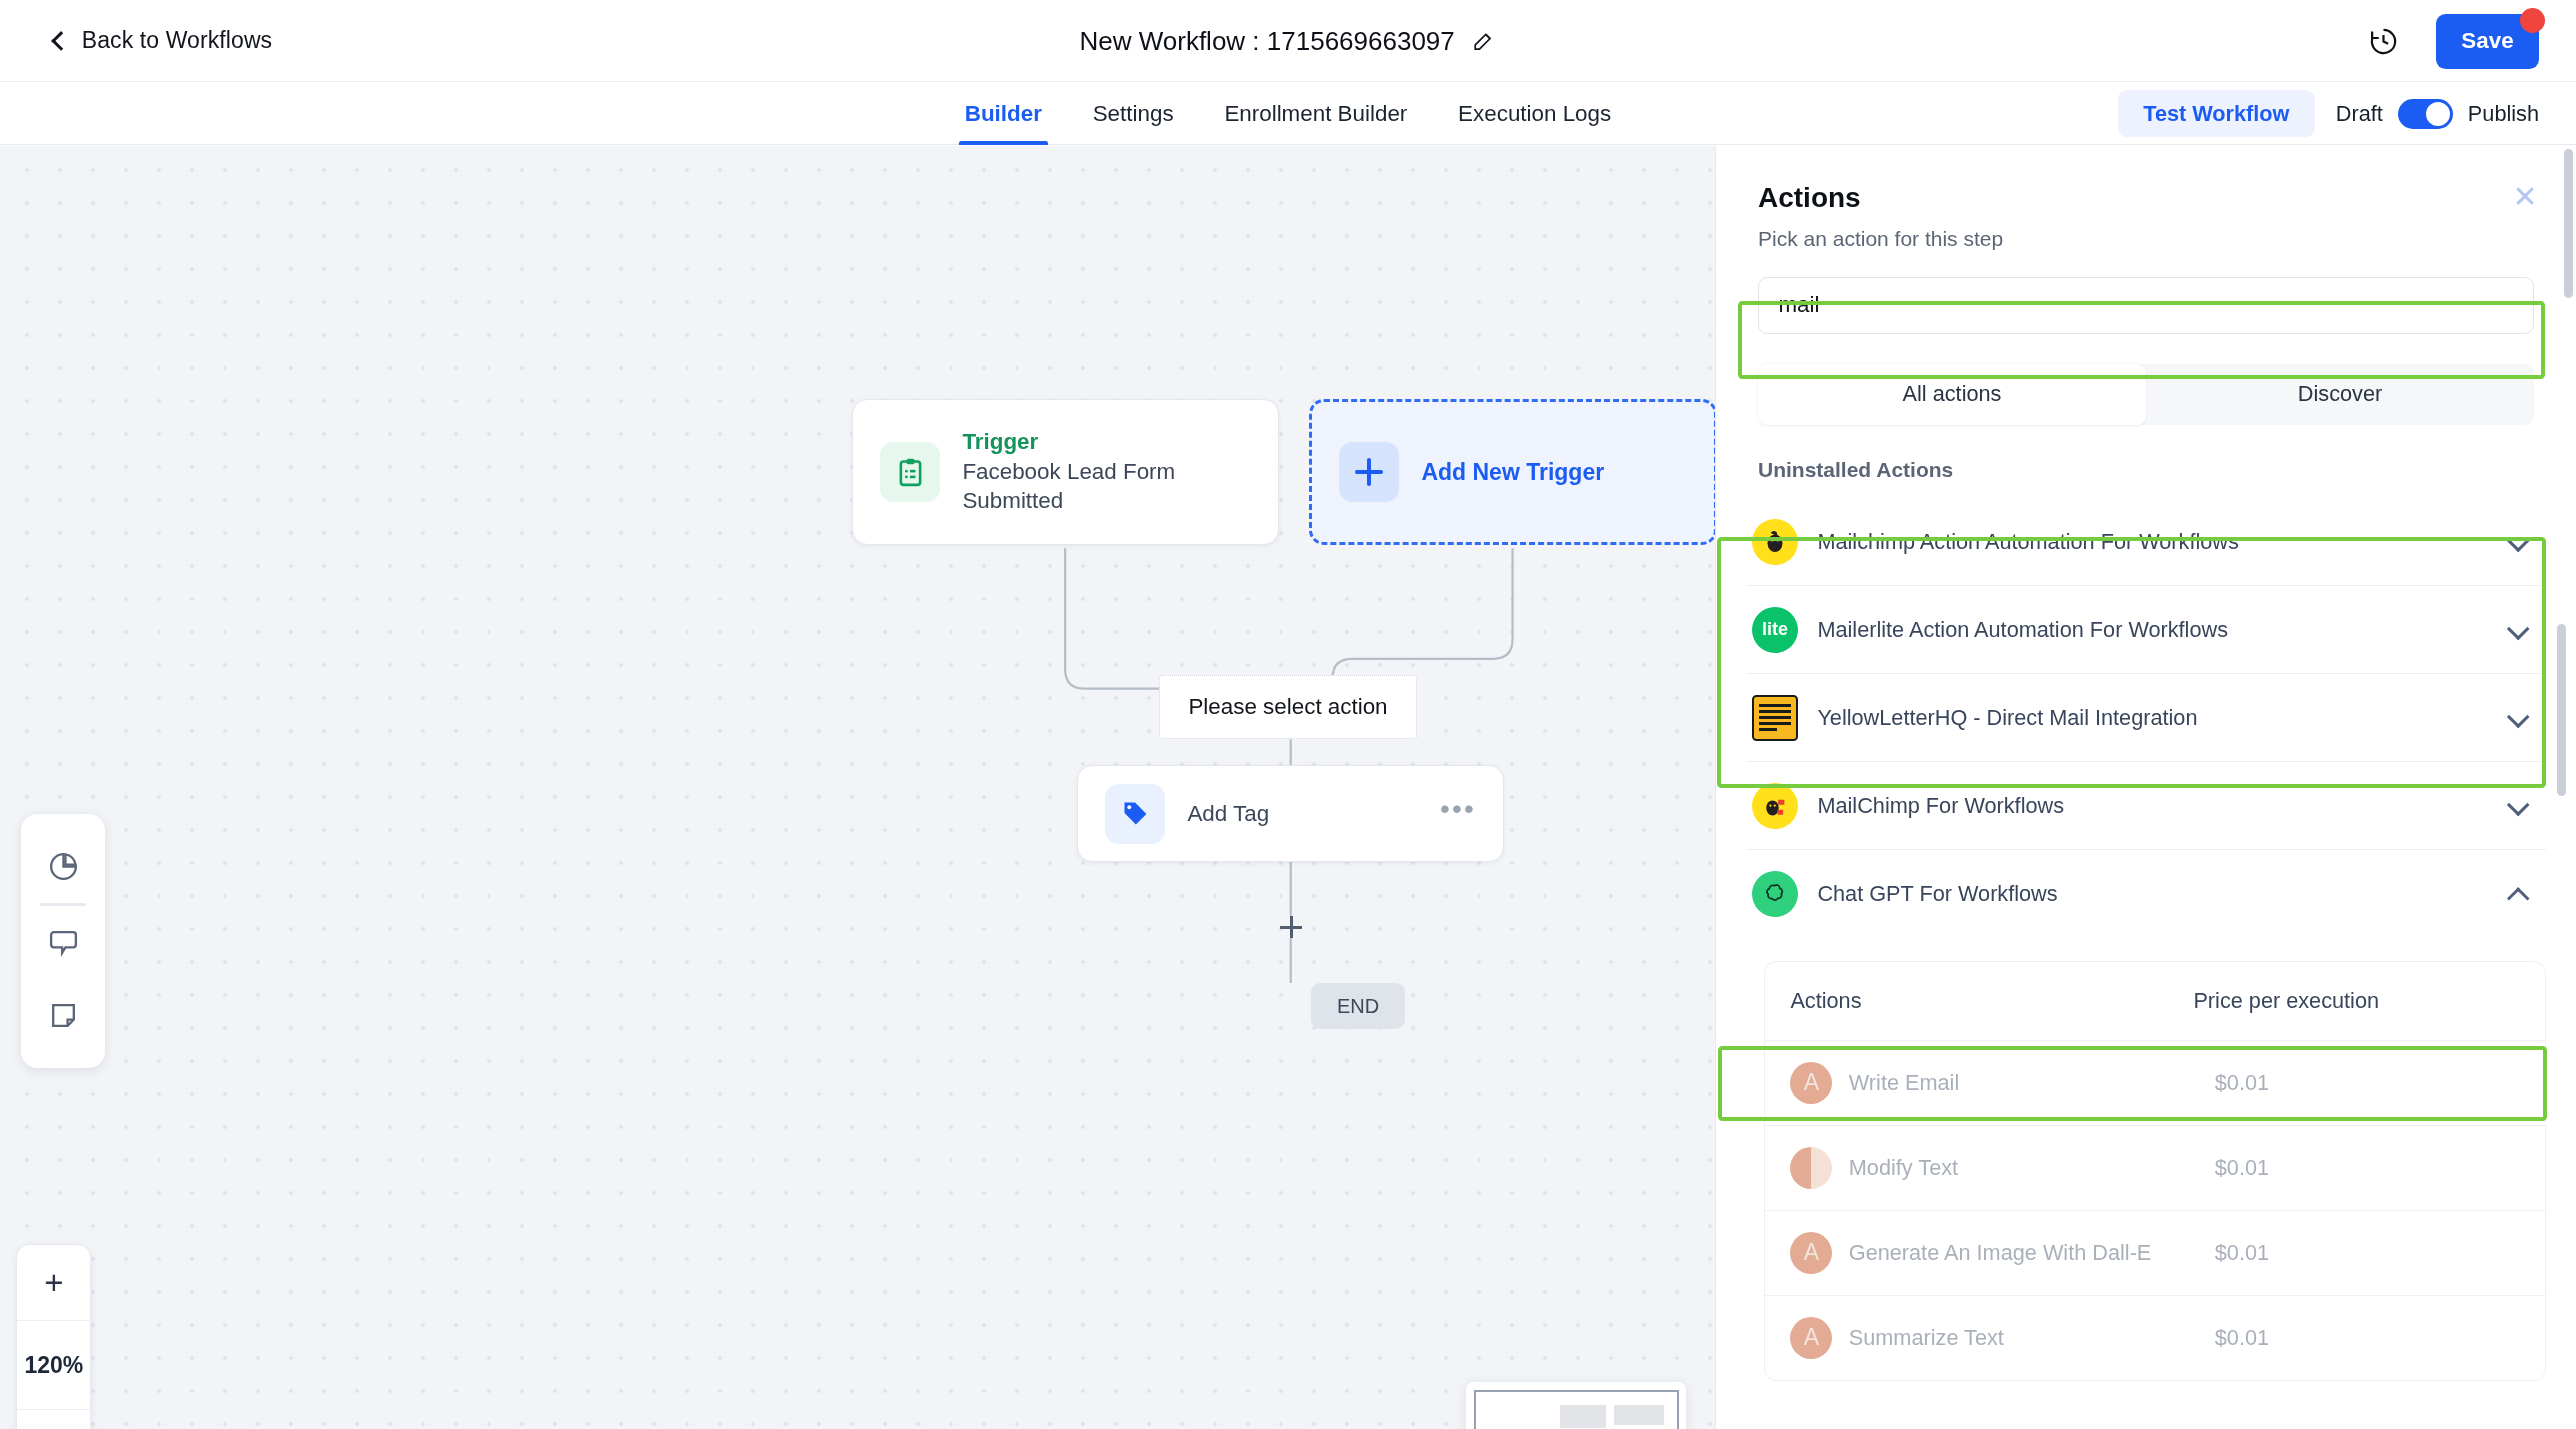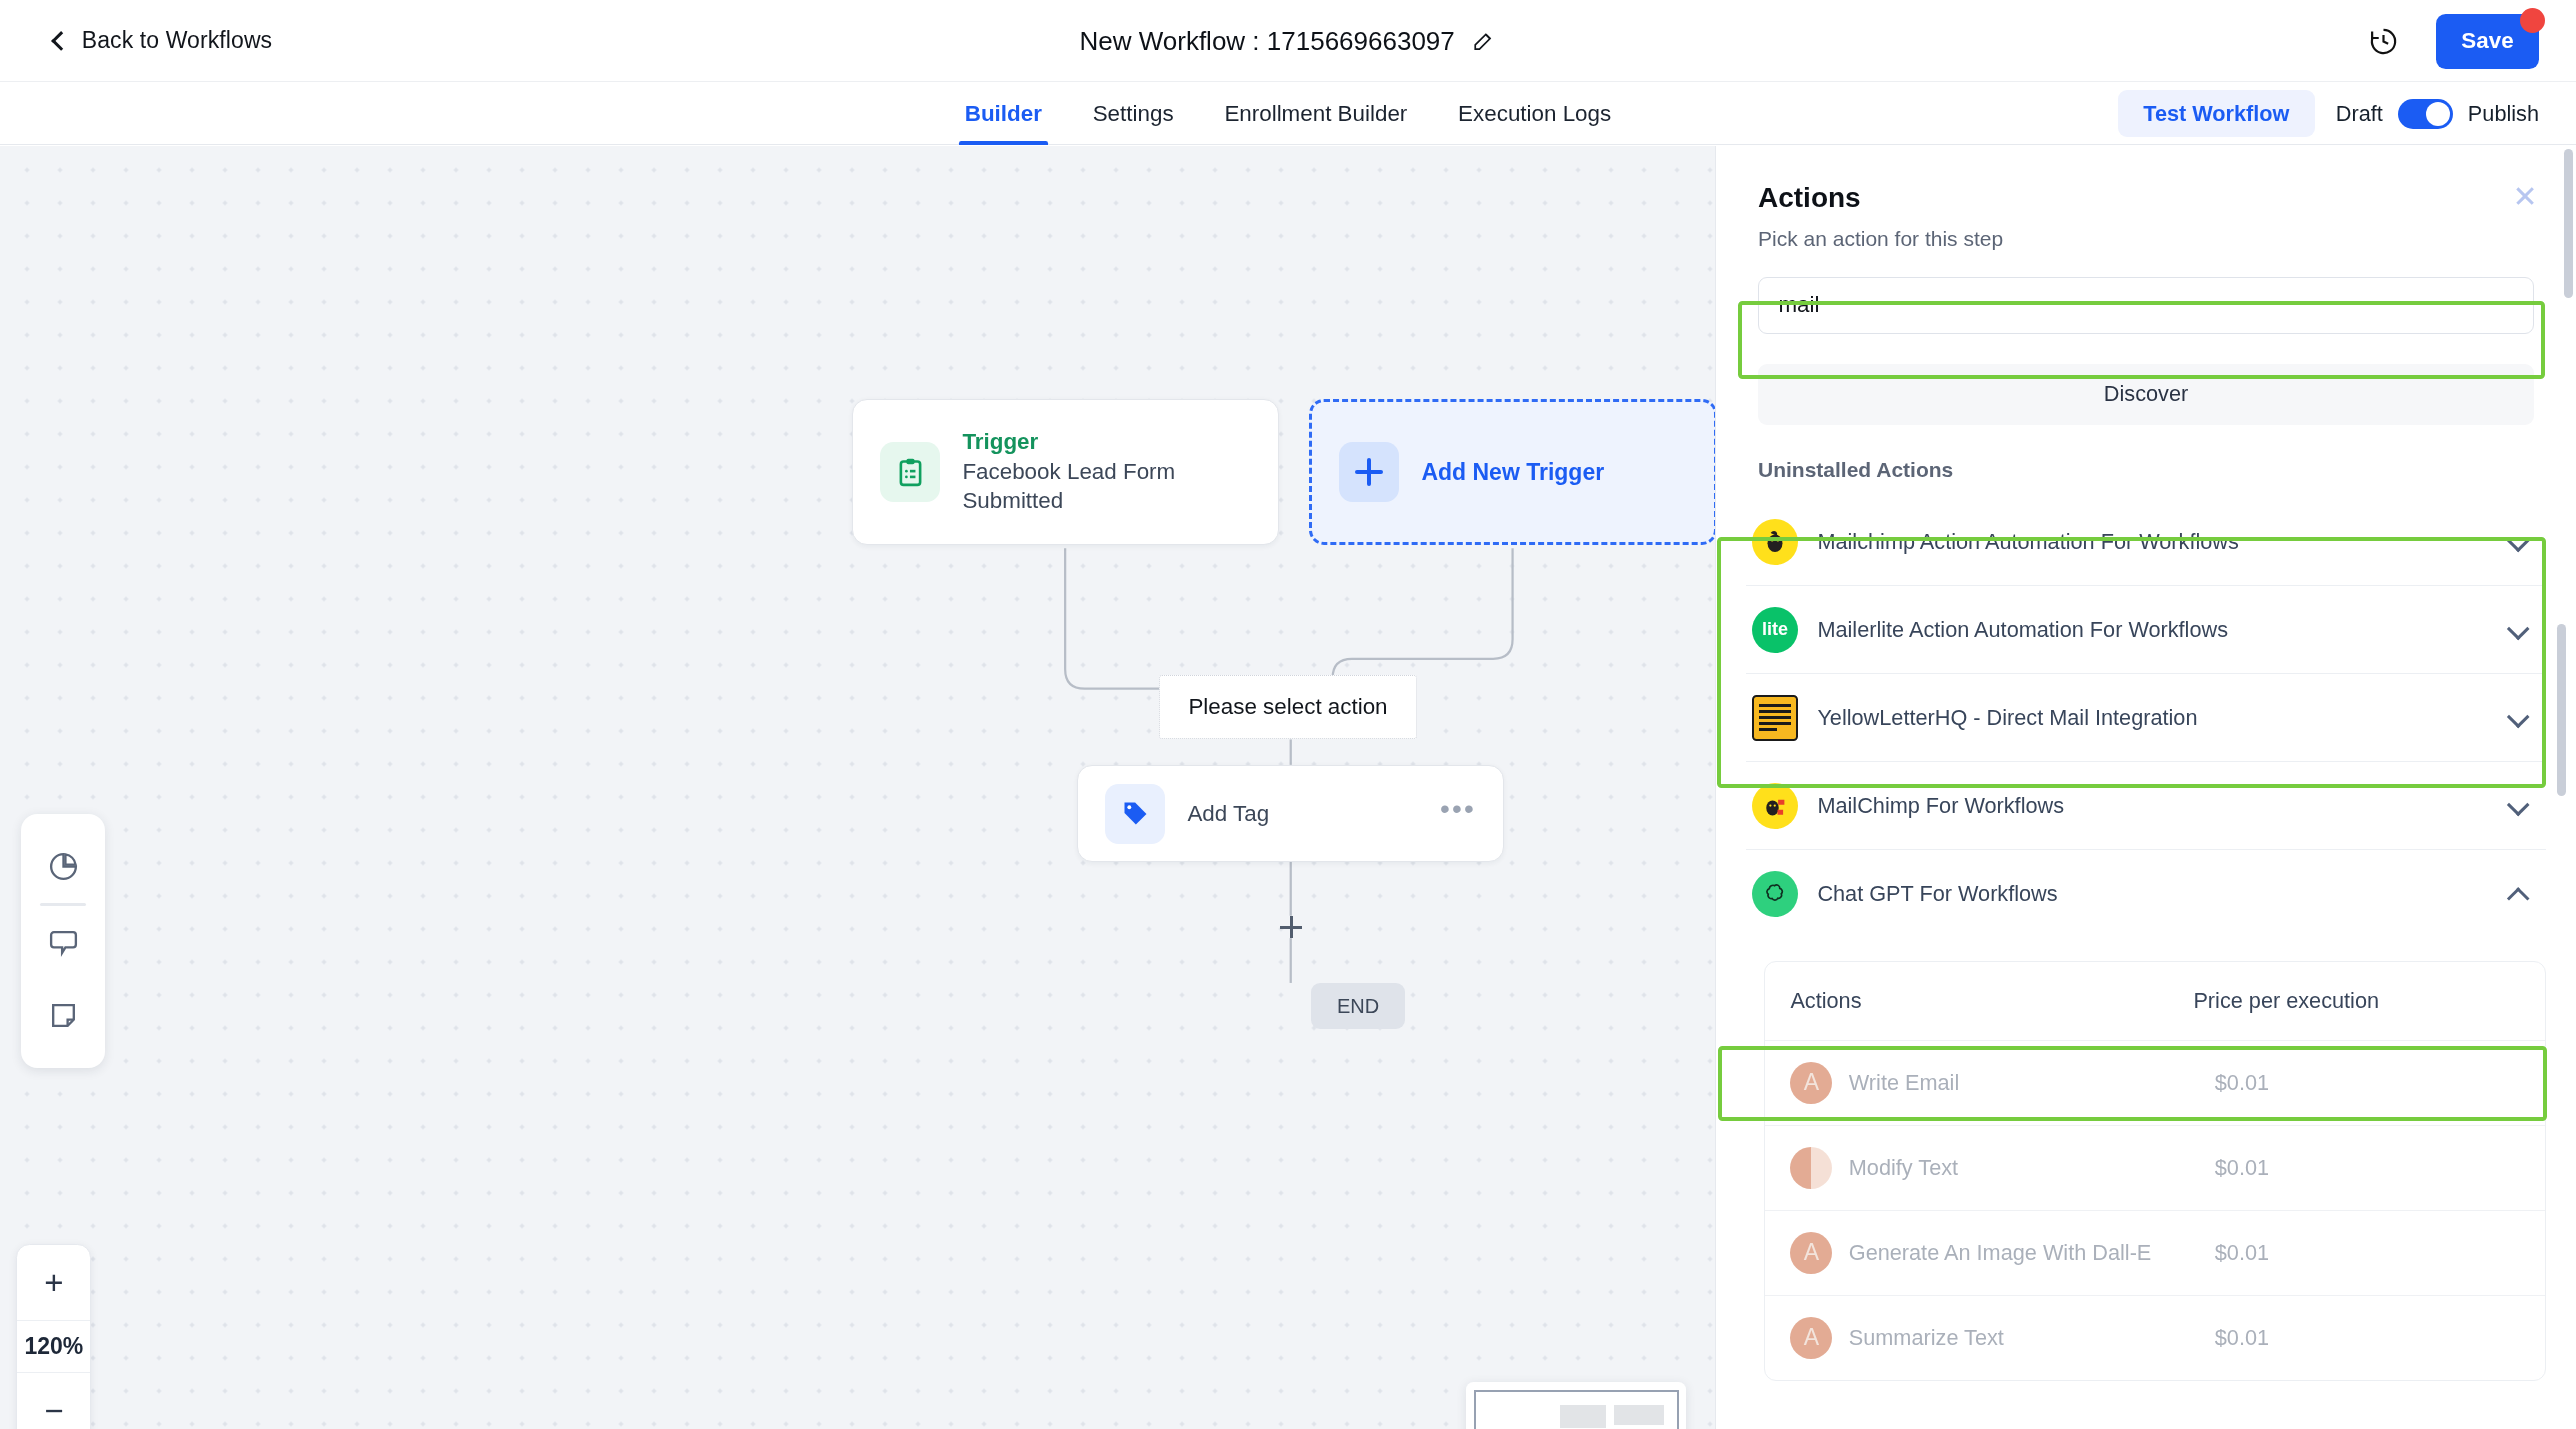--- a/index.html
+++ b/index.html
@@ -176,21 +176,21 @@
 
   .zoom-stack {
     position: absolute; left: 16.4px; top: 1098px; width: 75px;
     background: #fff; border: 1.5px solid #e6e9ee; border-radius: 13.4px;
     box-shadow: 0 2.2px 9px rgba(25,35,55,.07); overflow: hidden;
   }
   .zoom-btn {
     height: 75px; display: flex; align-items: center; justify-content: center;
     font-size: 33px; color: #2b3547; cursor: pointer; font-weight: 300;
   }
-  .zoom-val { height: 53px; display: flex; align-items: center; justify-content: center;
+  .zoom-val { height: 90px; display: flex; align-items: center; justify-content: center;
     font-size: 23px; color: #1e2838; font-weight: 600; border-top: 1.5px solid #eceff3; border-bottom: 1.5px solid #eceff3; }
   .minimap {
     position: absolute; left: 1466px; top: 1236px; width: 220px; height: 166px;
     background: #fff; border-radius: 7.5px; box-shadow: 0 2.2px 10.5px rgba(25,35,55,.10);
     padding: 7.5px;
   }
   .minimap-inner { width: 100%; height: 100%; border: 2.2px solid #97a1b2; position: relative; background: #fff; }
   .mm-blk { position: absolute; background: #e2e4e7; }
 
   
@@ -447,20 +447,21 @@
       <div class="panel-title">Actions</div>
       <div class="panel-sub">Pick an action for this step</div>
       <div class="panel-close">✕</div>
     </div>
 
     <div class="search-row">
       <input class="search-input" type="text" value="mail" style="">
     </div>
 
     <div class="seg">
+      <div class="seg-item active">All actions</div>
       <div class="seg-item">Discover</div>
     </div>
 
     <div class="section-label">Uninstalled Actions</div>
 
     <div class="app-list">
 
       <div class="app-row">
         <span class="app-logo" style="background:#ffe01b;">
           <svg width="30" height="30" viewBox="0 0 24 24" fill="#231f20">

